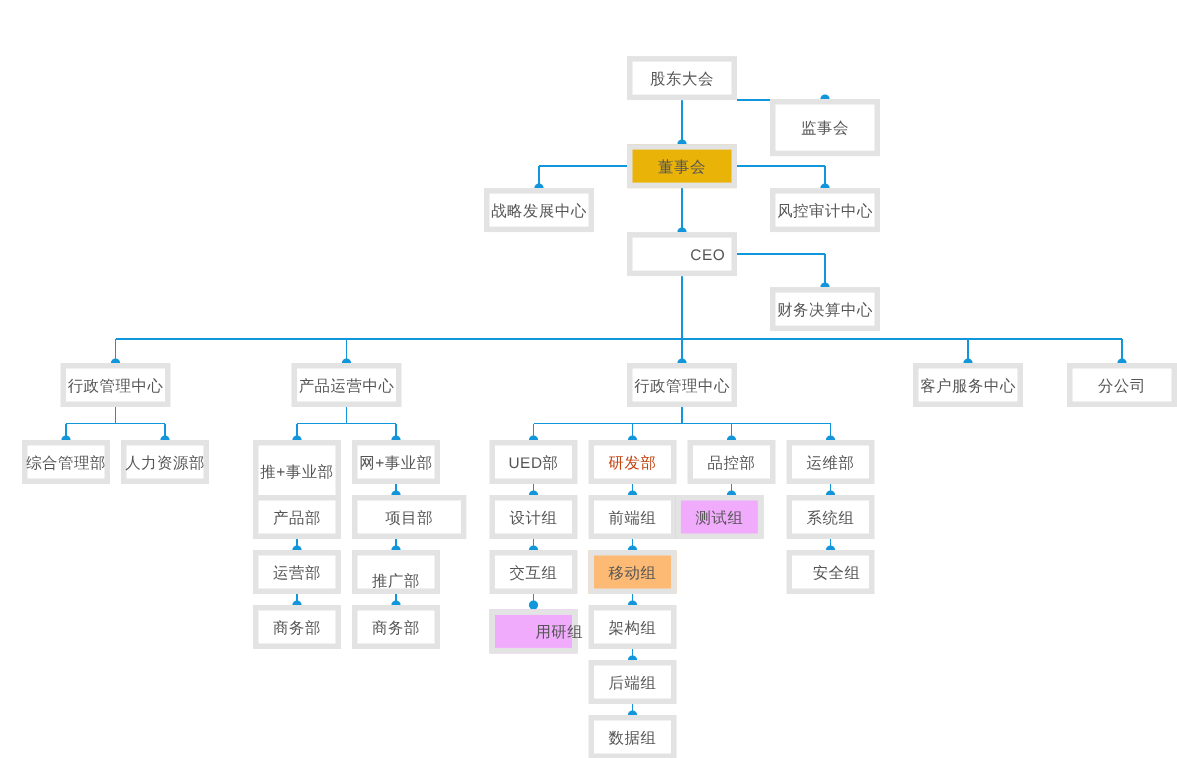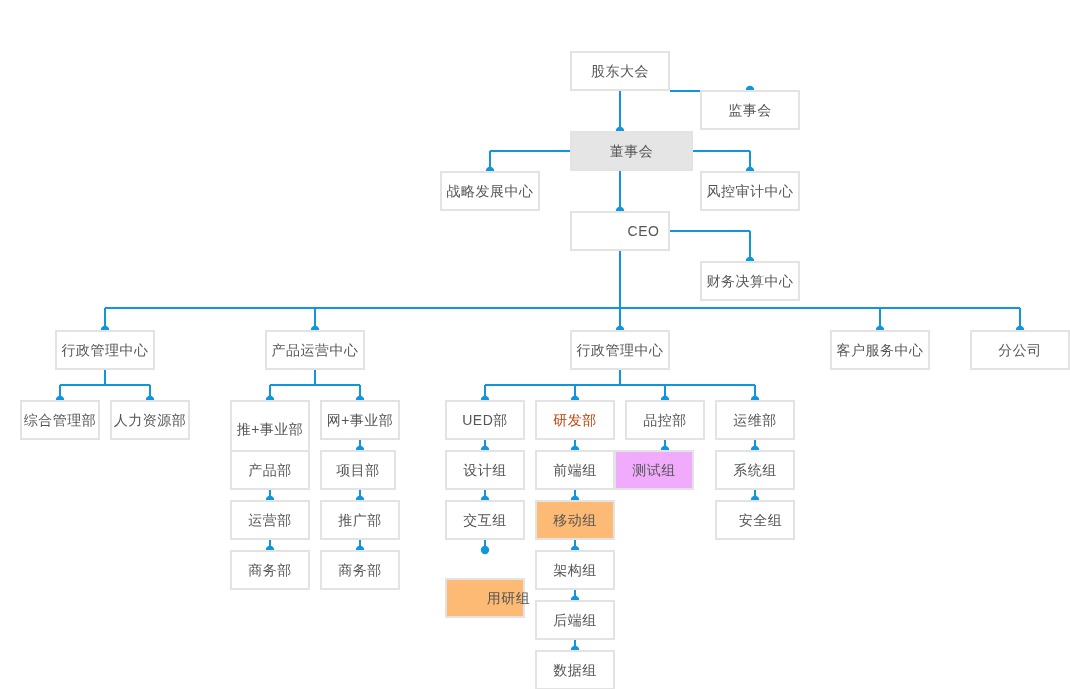--- a/index.html
+++ b/index.html
@@ -25,21 +25,21 @@
     position: absolute;
     left: 0;
     top: 0;
     width: 1070px;
     height: 689px;
     pointer-events: none;
   }
   .node {
     position: absolute;
     box-sizing: border-box;
-    border: 2px solid #8b5cf6;
+    border: 5px solid #8b5cf6;
     background: #ffffff;
     display: flex;
     align-items: center;
     justify-content: center;
     color: #555555;
     font-size: 14px;
     line-height: 1;
     letter-spacing: 0.5px;
     white-space: nowrap;
     z-index: 2;
@@ -134,24 +134,24 @@
       <line x1="575" y1="385" x2="575" y2="400" stroke="#1296db" stroke-width="1.6" shape-rendering="crispEdges"></line>
       <circle cx="575" cy="400" r="4.2" fill="#1296db"></circle>
       <line x1="665" y1="385" x2="665" y2="400" stroke="#1296db" stroke-width="1.6" shape-rendering="crispEdges"></line>
       <circle cx="665" cy="400" r="4.2" fill="#1296db"></circle>
       <line x1="755" y1="385" x2="755" y2="400" stroke="#1296db" stroke-width="1.6" shape-rendering="crispEdges"></line>
       <circle cx="755" cy="400" r="4.2" fill="#1296db"></circle>
     </svg>
 <div class="node" style="left: 570px; top: 51px; width: 100px; height: 40px; border-color: rgb(227, 227, 227); background: rgb(255, 255, 255); color: rgb(85, 85, 85);">
       <span class="node-label">股东大会</span>
     </div>
-    <div class="node" style="left: 700px; top: 90px; width: 100px; height: 40px; border-color: rgb(227, 227, 227); background: rgb(255, 255, 255); color: rgb(85, 85, 85);">
+    <div class="node" style="left: 700px; top: 90px; width: 100px; height: 52px; border-color: rgb(227, 227, 227); background: rgb(255, 255, 255); color: rgb(85, 85, 85);">
       <span class="node-label">监事会</span>
     </div>
-    <div class="node" style="left: 570px; top: 131px; width: 123px; height: 40px; border-color: rgb(227, 227, 227); background: #e5e5e5; color: rgb(85, 85, 85);">
+    <div class="node" style="left: 570px; top: 131px; width: 100px; height: 40px; border-color: rgb(227, 227, 227); background: #eab308; color: rgb(85, 85, 85);">
       <span class="node-label">董事会</span>
     </div>
     <div class="node" style="left: 440px; top: 171px; width: 100px; height: 40px; border-color: rgb(227, 227, 227); background: rgb(255, 255, 255); color: rgb(85, 85, 85);">
       <span class="node-label">战略发展中心</span>
     </div>
     <div class="node" style="left: 700px; top: 171px; width: 100px; height: 40px; border-color: rgb(227, 227, 227); background: rgb(255, 255, 255); color: rgb(85, 85, 85);">
       <span class="node-label">风控审计中心</span>
     </div>
     <div class="node" style="left: 570px; top: 211px; width: 100px; height: 40px; border-color: rgb(227, 227, 227); background: rgb(255, 255, 255); color: rgb(85, 85, 85); padding-left: 47px;">
       <span class="node-label">CEO</span>
@@ -188,24 +188,24 @@
     </div>
     <div class="node" style="left: 230px; top: 450px; width: 80px; height: 40px; border-color: rgb(227, 227, 227); background: rgb(255, 255, 255); color: rgb(85, 85, 85);">
       <span class="node-label">产品部</span>
     </div>
     <div class="node" style="left: 230px; top: 500px; width: 80px; height: 40px; border-color: rgb(227, 227, 227); background: rgb(255, 255, 255); color: rgb(85, 85, 85);">
       <span class="node-label">运营部</span>
     </div>
     <div class="node" style="left: 230px; top: 550px; width: 80px; height: 40px; border-color: rgb(227, 227, 227); background: rgb(255, 255, 255); color: rgb(85, 85, 85);">
       <span class="node-label">商务部</span>
     </div>
-    <div class="node" style="left: 320px; top: 450px; width: 76px; height: 40px; border-color: rgb(227, 227, 227); background: rgb(255, 255, 255); color: rgb(85, 85, 85);">
+    <div class="node" style="left: 320px; top: 450px; width: 104px; height: 40px; border-color: rgb(227, 227, 227); background: rgb(255, 255, 255); color: rgb(85, 85, 85);">
       <span class="node-label">项目部</span>
     </div>
-    <div class="node" style="left: 320px; top: 500px; width: 80px; height: 40px; border-color: rgb(227, 227, 227); background: rgb(255, 255, 255); color: rgb(85, 85, 85);">
+    <div class="node" style="left: 320px; top: 500px; width: 80px; height: 40px; border-color: rgb(227, 227, 227); background: rgb(255, 255, 255); color: rgb(85, 85, 85); align-items: flex-end;">
       <span class="node-label">推广部</span>
     </div>
     <div class="node" style="left: 320px; top: 550px; width: 80px; height: 40px; border-color: rgb(227, 227, 227); background: rgb(255, 255, 255); color: rgb(85, 85, 85);">
       <span class="node-label">商务部</span>
     </div>
     <div class="node" style="left: 445px; top: 400px; width: 80px; height: 40px; border-color: rgb(227, 227, 227); background: rgb(255, 255, 255); color: rgb(85, 85, 85);">
       <span class="node-label">UED部</span>
     </div>
     <div class="node" style="left: 535px; top: 400px; width: 80px; height: 40px; border-color: rgb(227, 227, 227); background: rgb(255, 255, 255); color: #c2410c;">
       <span class="node-label">研发部</span>
@@ -215,21 +215,21 @@
     </div>
     <div class="node" style="left: 715px; top: 400px; width: 80px; height: 40px; border-color: rgb(227, 227, 227); background: rgb(255, 255, 255); color: rgb(85, 85, 85);">
       <span class="node-label">运维部</span>
     </div>
     <div class="node" style="left: 445px; top: 450px; width: 80px; height: 40px; border-color: rgb(227, 227, 227); background: rgb(255, 255, 255); color: rgb(85, 85, 85);">
       <span class="node-label">设计组</span>
     </div>
     <div class="node" style="left: 445px; top: 500px; width: 80px; height: 40px; border-color: rgb(227, 227, 227); background: rgb(255, 255, 255); color: rgb(85, 85, 85);">
       <span class="node-label">交互组</span>
     </div>
-    <div class="node" style="left: 445px; top: 578px; width: 80px; height: 40px; border-color: rgb(227, 227, 227); background: #fdba74; color: rgb(85, 85, 85); padding-left: 47px;">
+    <div class="node" style="left: 445px; top: 554px; width: 80px; height: 40px; border-color: rgb(227, 227, 227); background: #f0abfc; color: rgb(85, 85, 85); padding-left: 47px;">
       <span class="node-label">用研组</span>
     </div>
     <div class="node" style="left: 535px; top: 450px; width: 80px; height: 40px; border-color: rgb(227, 227, 227); background: rgb(255, 255, 255); color: rgb(85, 85, 85);">
       <span class="node-label">前端组</span>
     </div>
     <div class="node" style="left: 535px; top: 500px; width: 80px; height: 40px; border-color: rgb(227, 227, 227); background: #fdba74; color: rgb(85, 85, 85);">
       <span class="node-label">移动组</span>
     </div>
     <div class="node" style="left: 535px; top: 550px; width: 80px; height: 40px; border-color: rgb(227, 227, 227); background: rgb(255, 255, 255); color: rgb(85, 85, 85);">
       <span class="node-label">架构组</span>

